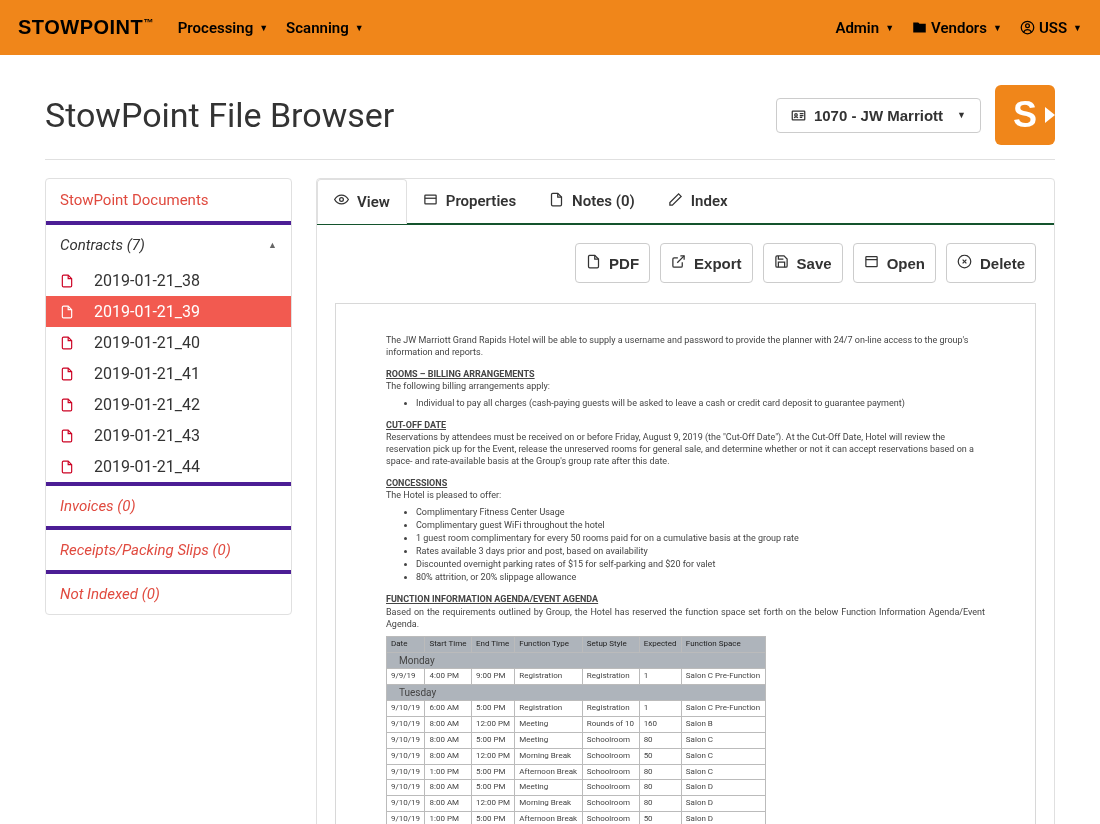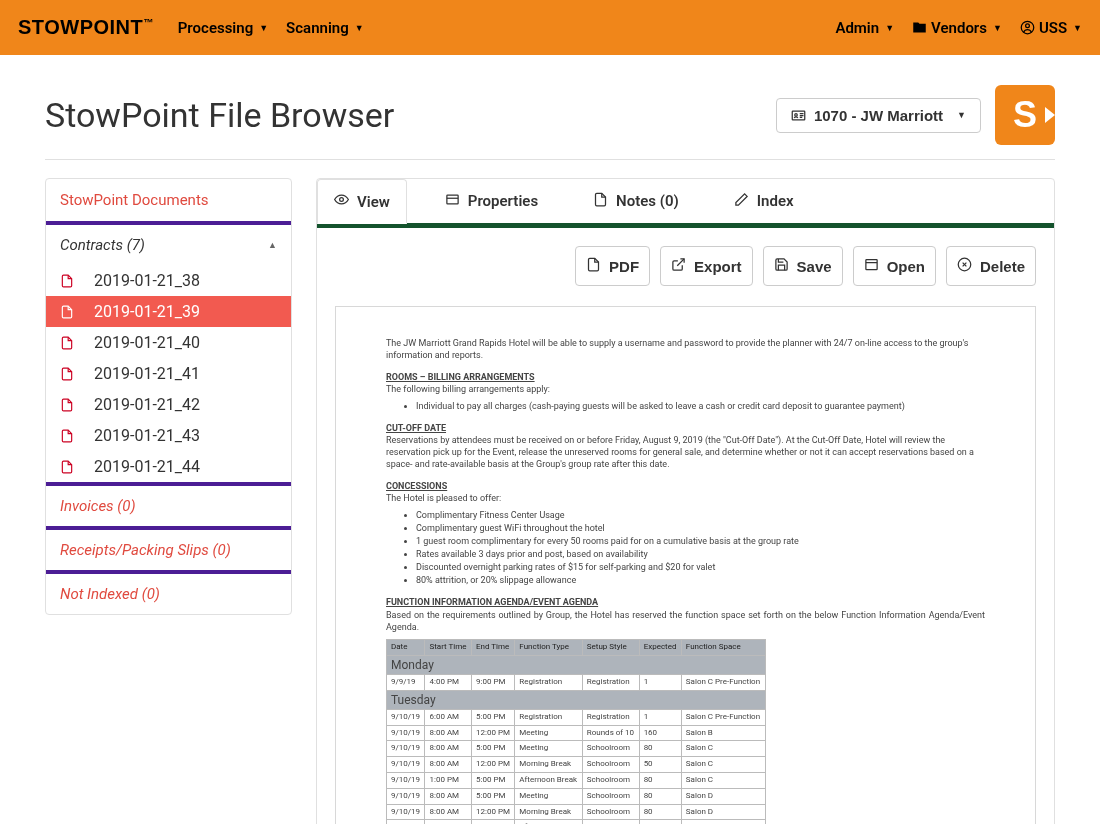--- a/index.html
+++ b/index.html
@@ -22,35 +22,35 @@
 .sidebar { width: 247px; border: 1px solid #e0e0e0; border-radius: 4px; background: #fff; }
 .sidebar-header { padding: 12px 14px; color: #e04a3f; font-size: 15px; }
 .tree-folder { padding: 11px 14px; font-size: 15px; color: #333; display: flex; justify-content: space-between; align-items: center; cursor: pointer; border-top: 4px solid #4c1d95; font-style: italic; }
 .tree-folder.red { color: #e04a3f; }
 .tri-up { font-size: 9px; color: #666; }
 .tree-files { }
 .tree-file { padding: 6px 14px 6px 14px; font-size: 16px; color: #333; display: flex; align-items: center; gap: 20px; cursor: pointer; }
 .tree-file.selected { background: #f25a50; color: #fff; text-align: center; }
 .pdf-ico { width: 14px; height: 14px; display: inline-block; }
 .main { flex: 1; border: 1px solid #e0e0e0; border-radius: 4px; background: #fff; }
-.tabs { display: flex; border-bottom: 5px solid #14532d; gap: 22px; }
+.tabs { display: flex; border-bottom: 2px solid #14532d; }
 .tab { padding: 12px 16px; font-size: 15px; font-weight: 600; color: #333; cursor: pointer; display: flex; align-items: center; gap: 8px; border-right: 1px solid transparent; }
 .tab.active { border: 1px solid #e0e0e0; border-bottom: 1px solid #fff; margin-bottom: -1px; border-radius: 4px 4px 0 0; background: #fff; }
 .toolbar { display: flex; justify-content: flex-end; gap: 10px; padding: 18px 18px 10px; }
 .btn { border: 1px solid #ccc; background: #fff; border-radius: 4px; padding: 10px 10px; font-size: 15px; font-weight: 600; color: #333; cursor: pointer; display: flex; align-items: center; gap: 8px; }
 .doc-viewer { margin: 10px 18px 0 18px; border: 1px solid #d8d8d8; height: 540px; overflow: hidden; background: #fff; position: relative; }
 .doc-page { padding: 30px 50px; font-size: 9px; color: #444; line-height: 1.35; }
 .doc-page .sec { margin-top: 10px; }
 .doc-page .sec-h { font-weight: bold; text-decoration: underline; font-size: 9px; }
 .doc-page ul { margin: 4px 0 4px 30px; }
 .doc-page li { font-size: 9px; margin: 1px 0; }
 .doc-table { border-collapse: collapse; margin-top: 6px; font-size: 8px; width: 380px; }
 .doc-table th, .doc-table td { border: 1px solid #bbb; padding: 2px 4px; text-align: left; }
 .doc-table th { background: #aeb4bb; font-weight: normal; color: #222; }
-.doc-table .dayrow td { background: #aeb4bb; font-size: 12px; padding: 1px 4px; }
+.doc-table .dayrow td { background: #aeb4bb; font-size: 10px; padding: 1px 12px; }
 .ico { width: 15px; height: 15px; flex-shrink: 0; }
 .header-right { display: flex; align-items: center; }
 </style>
 </head>
 <body>
 
 <div class="navbar">
   <div class="navbar-brand"><span>STOWPOINT</span><span class="tm">™</span></div>
   <div class="nav-left">
     <div class="nav-link">

